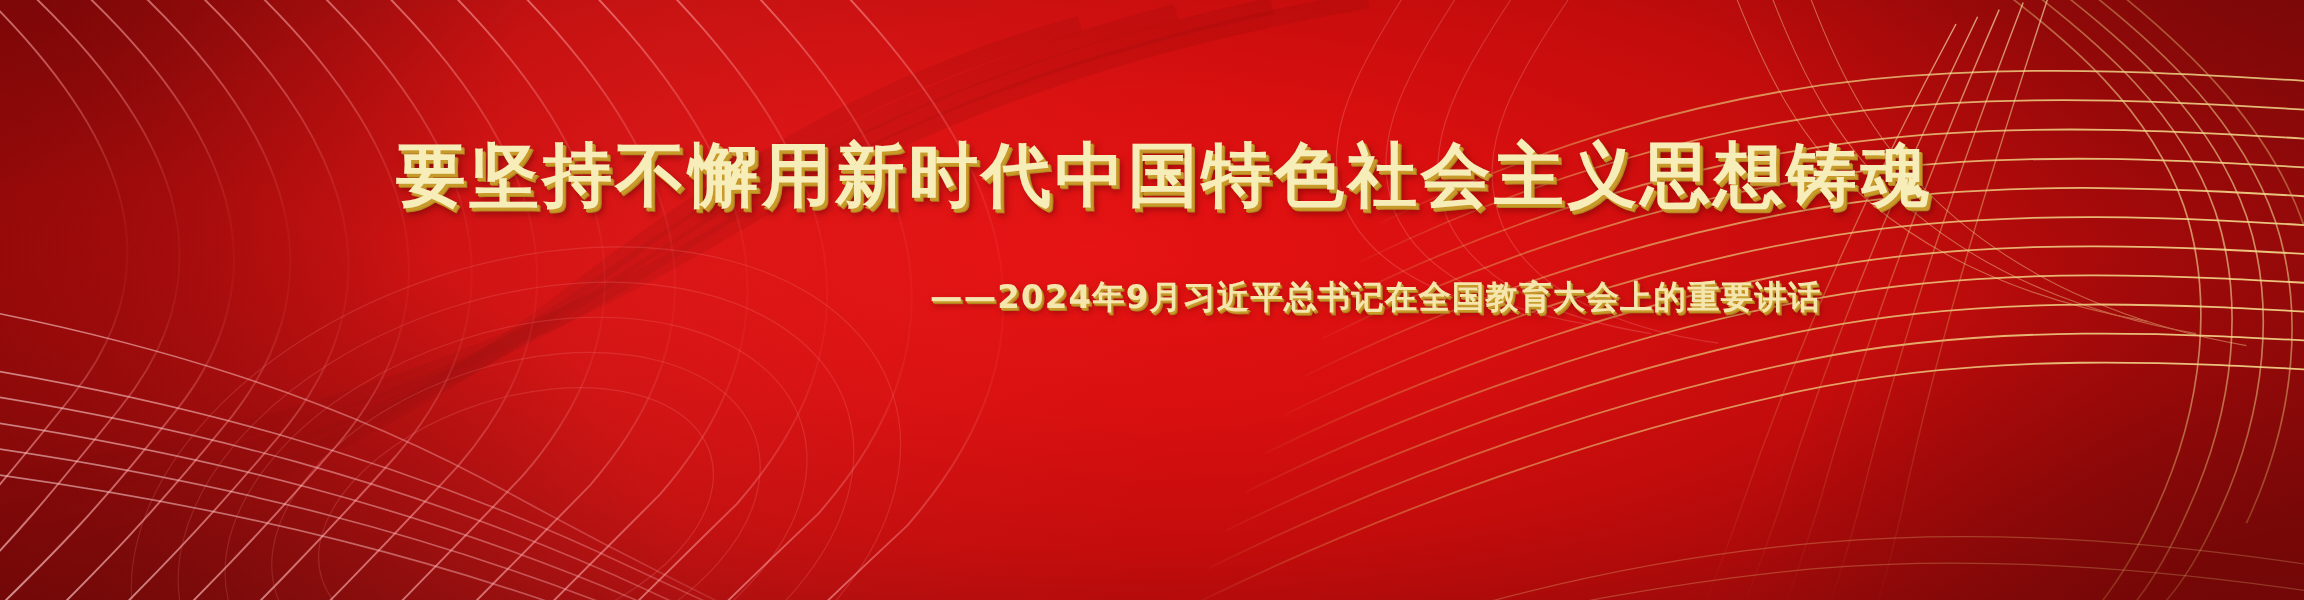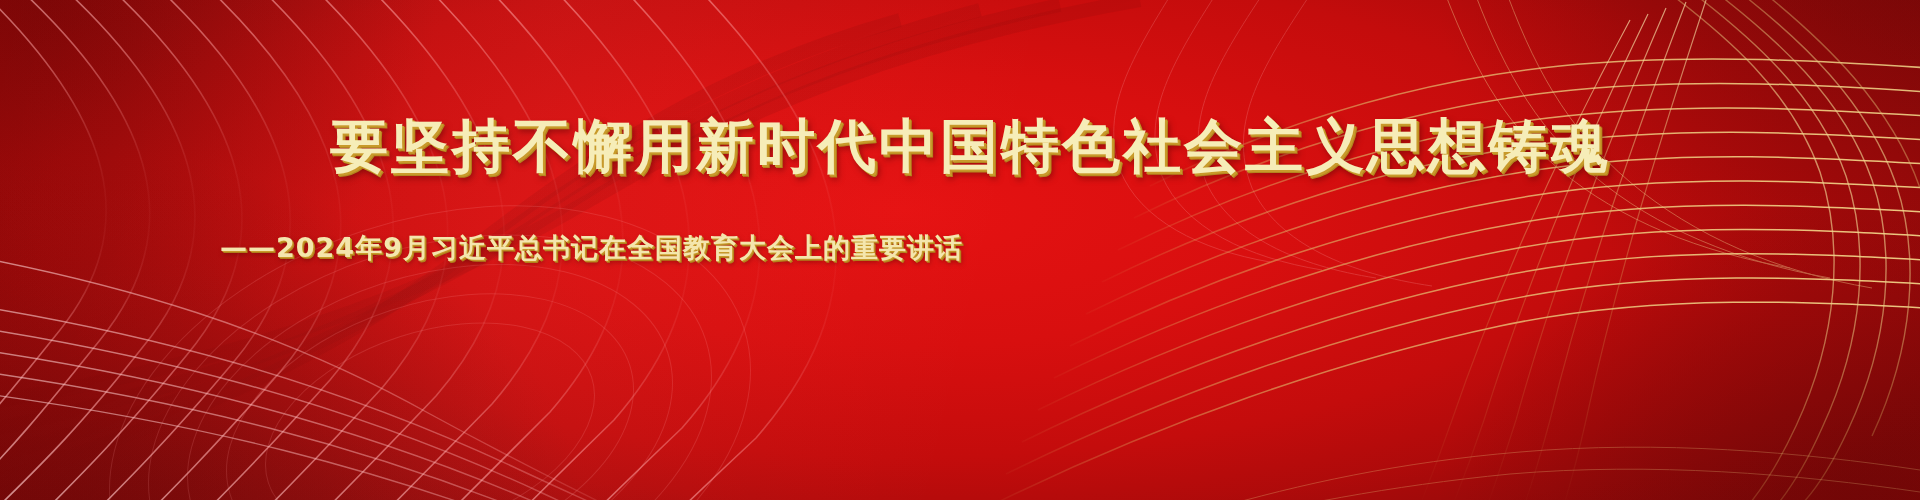--- a/index.html
+++ b/index.html
@@ -68,21 +68,21 @@
        2px 2px 0 #c89a2a,
        3px 3px 0 #b4841f,
        4px 5px 6px rgba(80,4,4,0.55);
     white-space:nowrap;
   }
   .headline .l1{display:block; padding-left:110px;}
   .headline .l2{display:block; padding-left:0px;}
 
   .attribution{
     width:1480px;
-    text-align:left;
+    text-align:right;
     margin-top:42px;
     font-family:"DejaVu Sans","Liberation Sans",sans-serif;
     font-weight:bold;
     font-size:27px;
     letter-spacing:1px;
     color:#f4e6ad;
     text-shadow:
        1px 1px 0 #c89a2a,
        2px 2px 0 #b07f1c,
        2px 3px 5px rgba(80,4,4,0.55);

